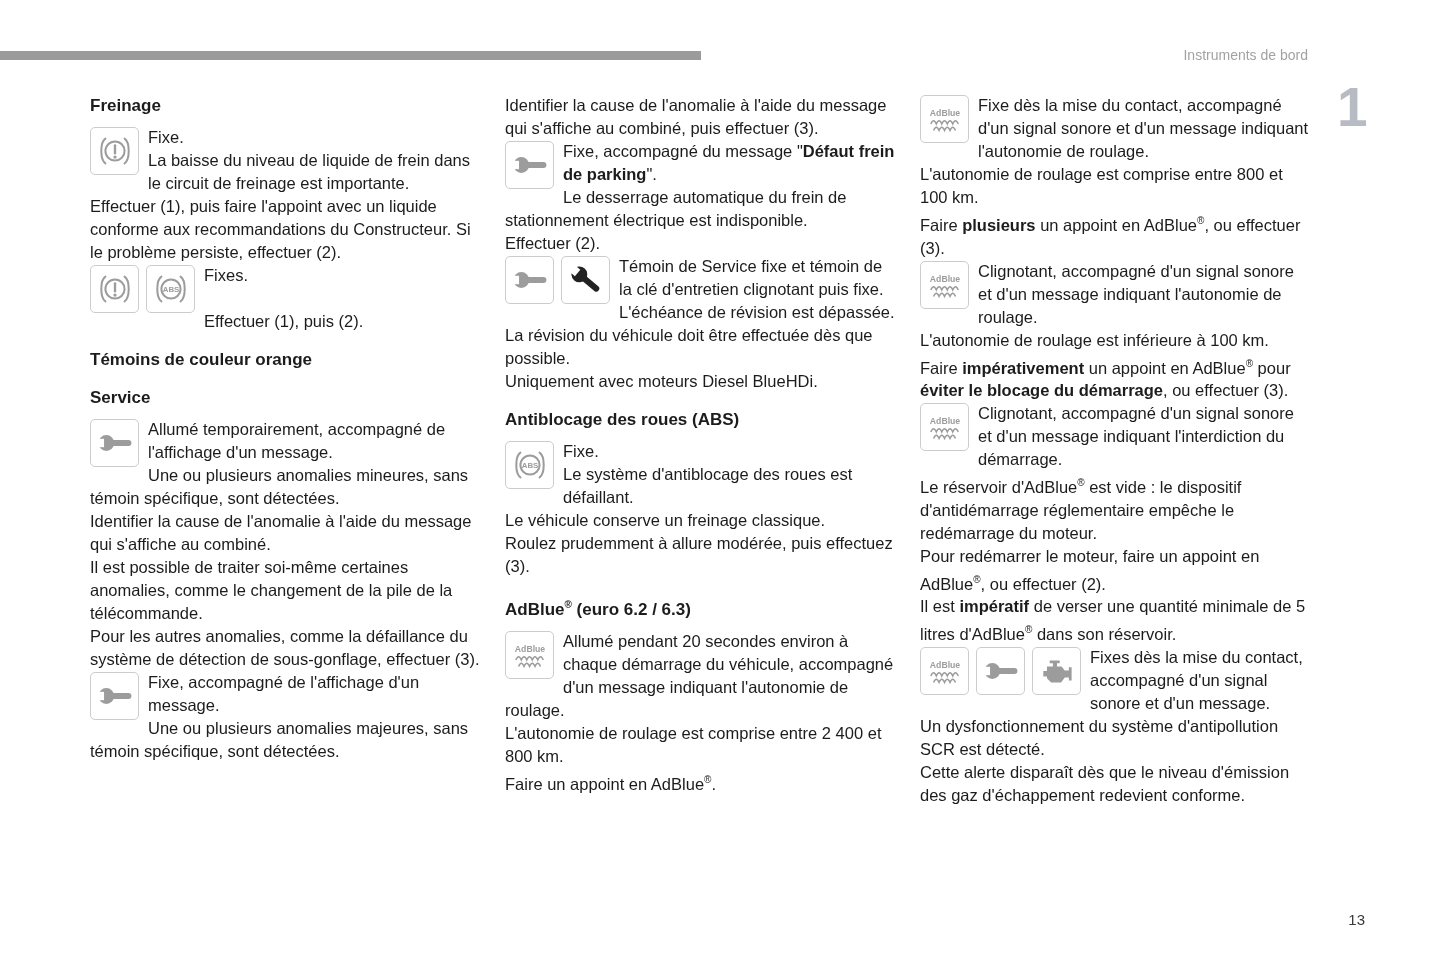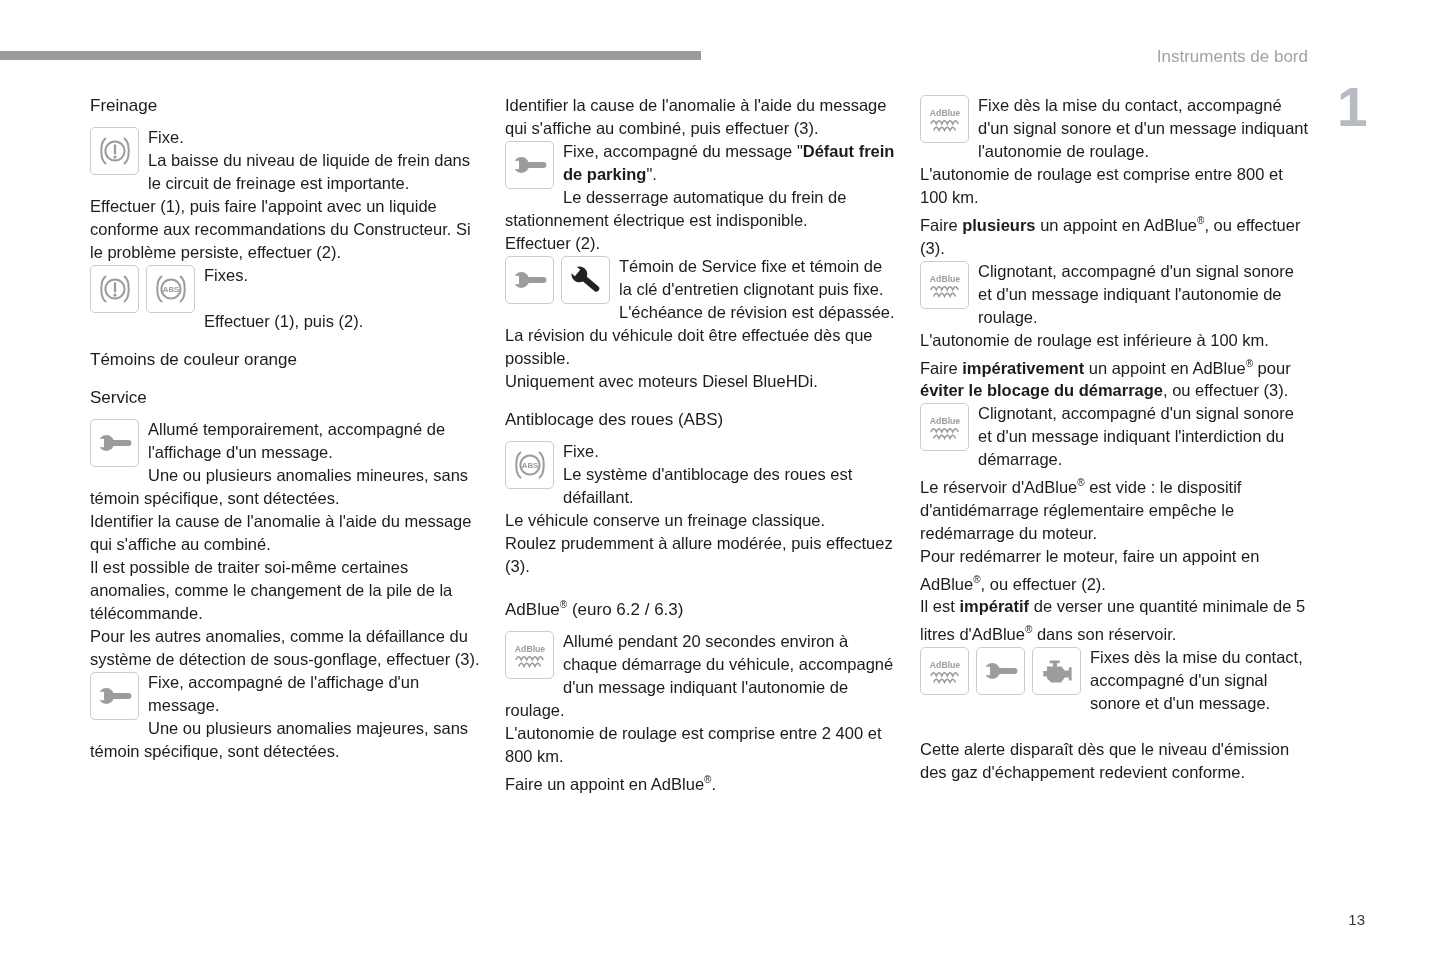--- a/index.html
+++ b/index.html
@@ -11,34 +11,34 @@
     color: var(--body-text-color, #1c1c1c);
     overflow: hidden;
   }
   .top-rule {
     position: absolute; left: 0; top: 51px;
     width: 701px; height: 9px;
     background: var(--rule-color, #9b9b9b);
   }
   .header-title {
     position: absolute; top: 47px; right: 137px;
-    font-size: 17px; color: var(--muted-text-color, #a2a2a2);
+    font-size: 14px; color: var(--muted-text-color, #a2a2a2);
   }
   .chapter-num {
     position: absolute; top: 80px; left: 1337px;
     font-size: 55px; font-weight: 700; line-height: 1;
     color: var(--chapter-number-color, #b7bcc4);
   }
   .columns {
     position: absolute; left: 90px; top: 94px;
     display: flex; gap: 23px; align-items: flex-start;
   }
   .col { width: 392px; font-size: 16.5px; line-height: 23px; }
   h2.heading {
-    font-size: 17px; line-height: 23px; font-weight: 400;
+    font-size: 17px; line-height: 23px; font-weight: 700;
     margin: 15px 0 9px;
   }
   .col > :first-child { margin-top: 0; }
   .para { margin: 0; }
   .para::after { content: ""; display: block; clear: both; }
   .icon-row { float: left; display: flex; gap: 7px; margin: 1px 9px 2px 0; }
   .wicon {
     width: 47px; height: 46px; flex: 0 0 auto;
     border: 1.5px solid var(--icon-border-color, #cccccc);
     border-radius: 5px; background: #fff;
@@ -220,17 +220,17 @@
           <span class="wicon">
             <svg viewBox="0 0 46 46">
               <g fill="currentColor">
                 <rect x="15" y="11.5" width="11" height="3"></rect>
                 <rect x="18.5" y="13.5" width="4.5" height="5"></rect>
                 <rect x="8" y="23" width="4.5" height="6"></rect>
                 <polygon points="12,18 28,18 31.5,22.5 36,22.5 36,19 39,19 39,33.5 36,33.5 36,30 31.5,30 27.5,35.5 16.5,35.5 12,31"></polygon>
               </g>
             </svg>
           </span>
-        </span><span>Fixes dès la mise du contact, accompagné d'un signal sonore et d'un message.</span><br><br><span>Cette alerte disparaît dès que le niveau d'émission des gaz d'échappement redevient conforme.</span></div>
+        </span><span>Fixes dès la mise du contact, accompagné d'un signal sonore et d'un message.</span><br><span>Un dysfonctionnement du système d'antipollution SCR est détecté.</span><br><span>Cette alerte disparaît dès que le niveau d'émission des gaz d'échappement redevient conforme.</span></div>
     </section>
 </main>
 
 <div class="page-number">13</div>
 
 </body></html>

